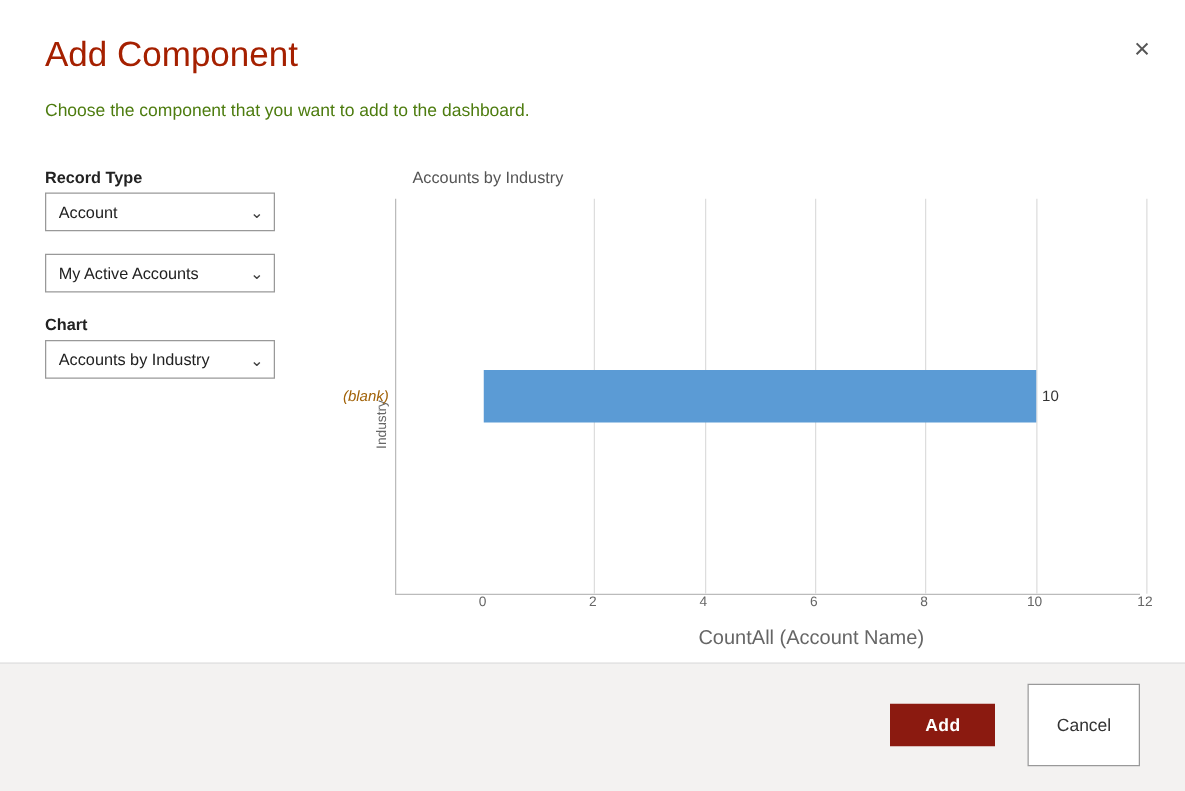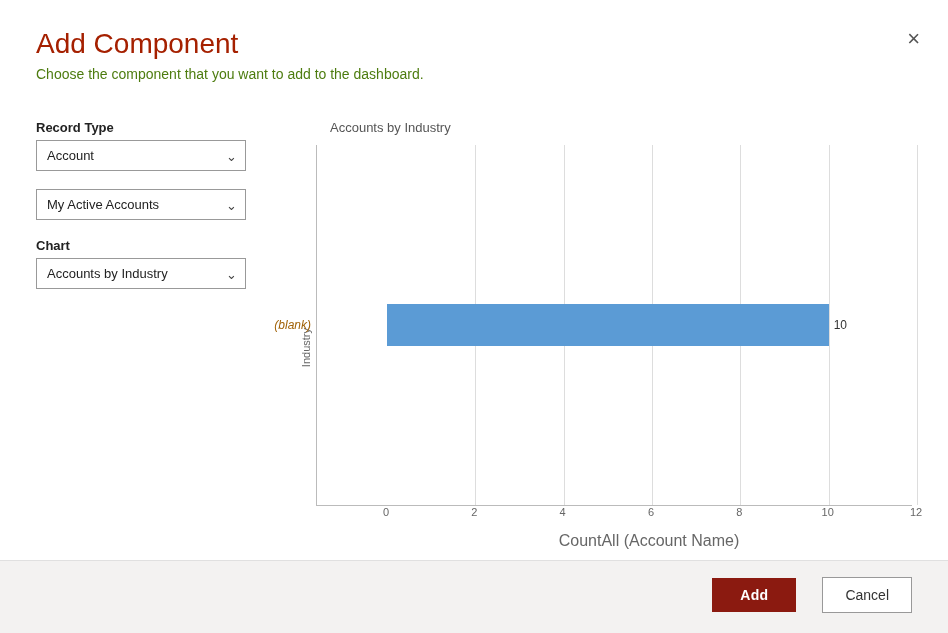--- a/index.html
+++ b/index.html
@@ -22,21 +22,21 @@
     }
     .dialog-header {
       padding: 28px 36px 8px 36px;
       border-bottom: none;
       position: relative;
     }
     .dialog-title {
       font-size: 28px;
       font-weight: 400;
       color: #a52000;
-      margin-bottom: 6px;
+      margin-bottom: 20px;
     }
     .dialog-subtitle {
       font-size: 14px;
       color: #4d7c0f;
       margin-bottom: 0;
     }
     .close-btn {
       position: absolute;
       top: 28px;
       right: 28px;
@@ -62,21 +62,21 @@
       margin-bottom: 18px;
     }
     .field-label {
       font-size: 13px;
       font-weight: 700;
       color: #222;
       margin-bottom: 5px;
     }
     .select-wrapper {
       position: relative;
-      width: 210px;
+      width: 184px;
     }
     .select-wrapper select {
       width: 100%;
       padding: 7px 32px 7px 10px;
       border: 1px solid #999;
       background: #fff;
       font-size: 13px;
       color: #222;
       appearance: none;
       -webkit-appearance: none;
@@ -212,21 +212,21 @@
       padding: 9px 28px;
       font-size: 14px;
       font-weight: 600;
       cursor: pointer;
       letter-spacing: 0.3px;
     }
     .btn-cancel {
       background: #fff;
       color: #333;
       border: 1px solid #999;
-      padding: 9px 22px;
+      padding: 24px 22px;
       font-size: 14px;
       cursor: pointer;
     }
   </style>
 </head>
 <body>
 
 <div class="dialog">
 
   <div class="dialog-header">

